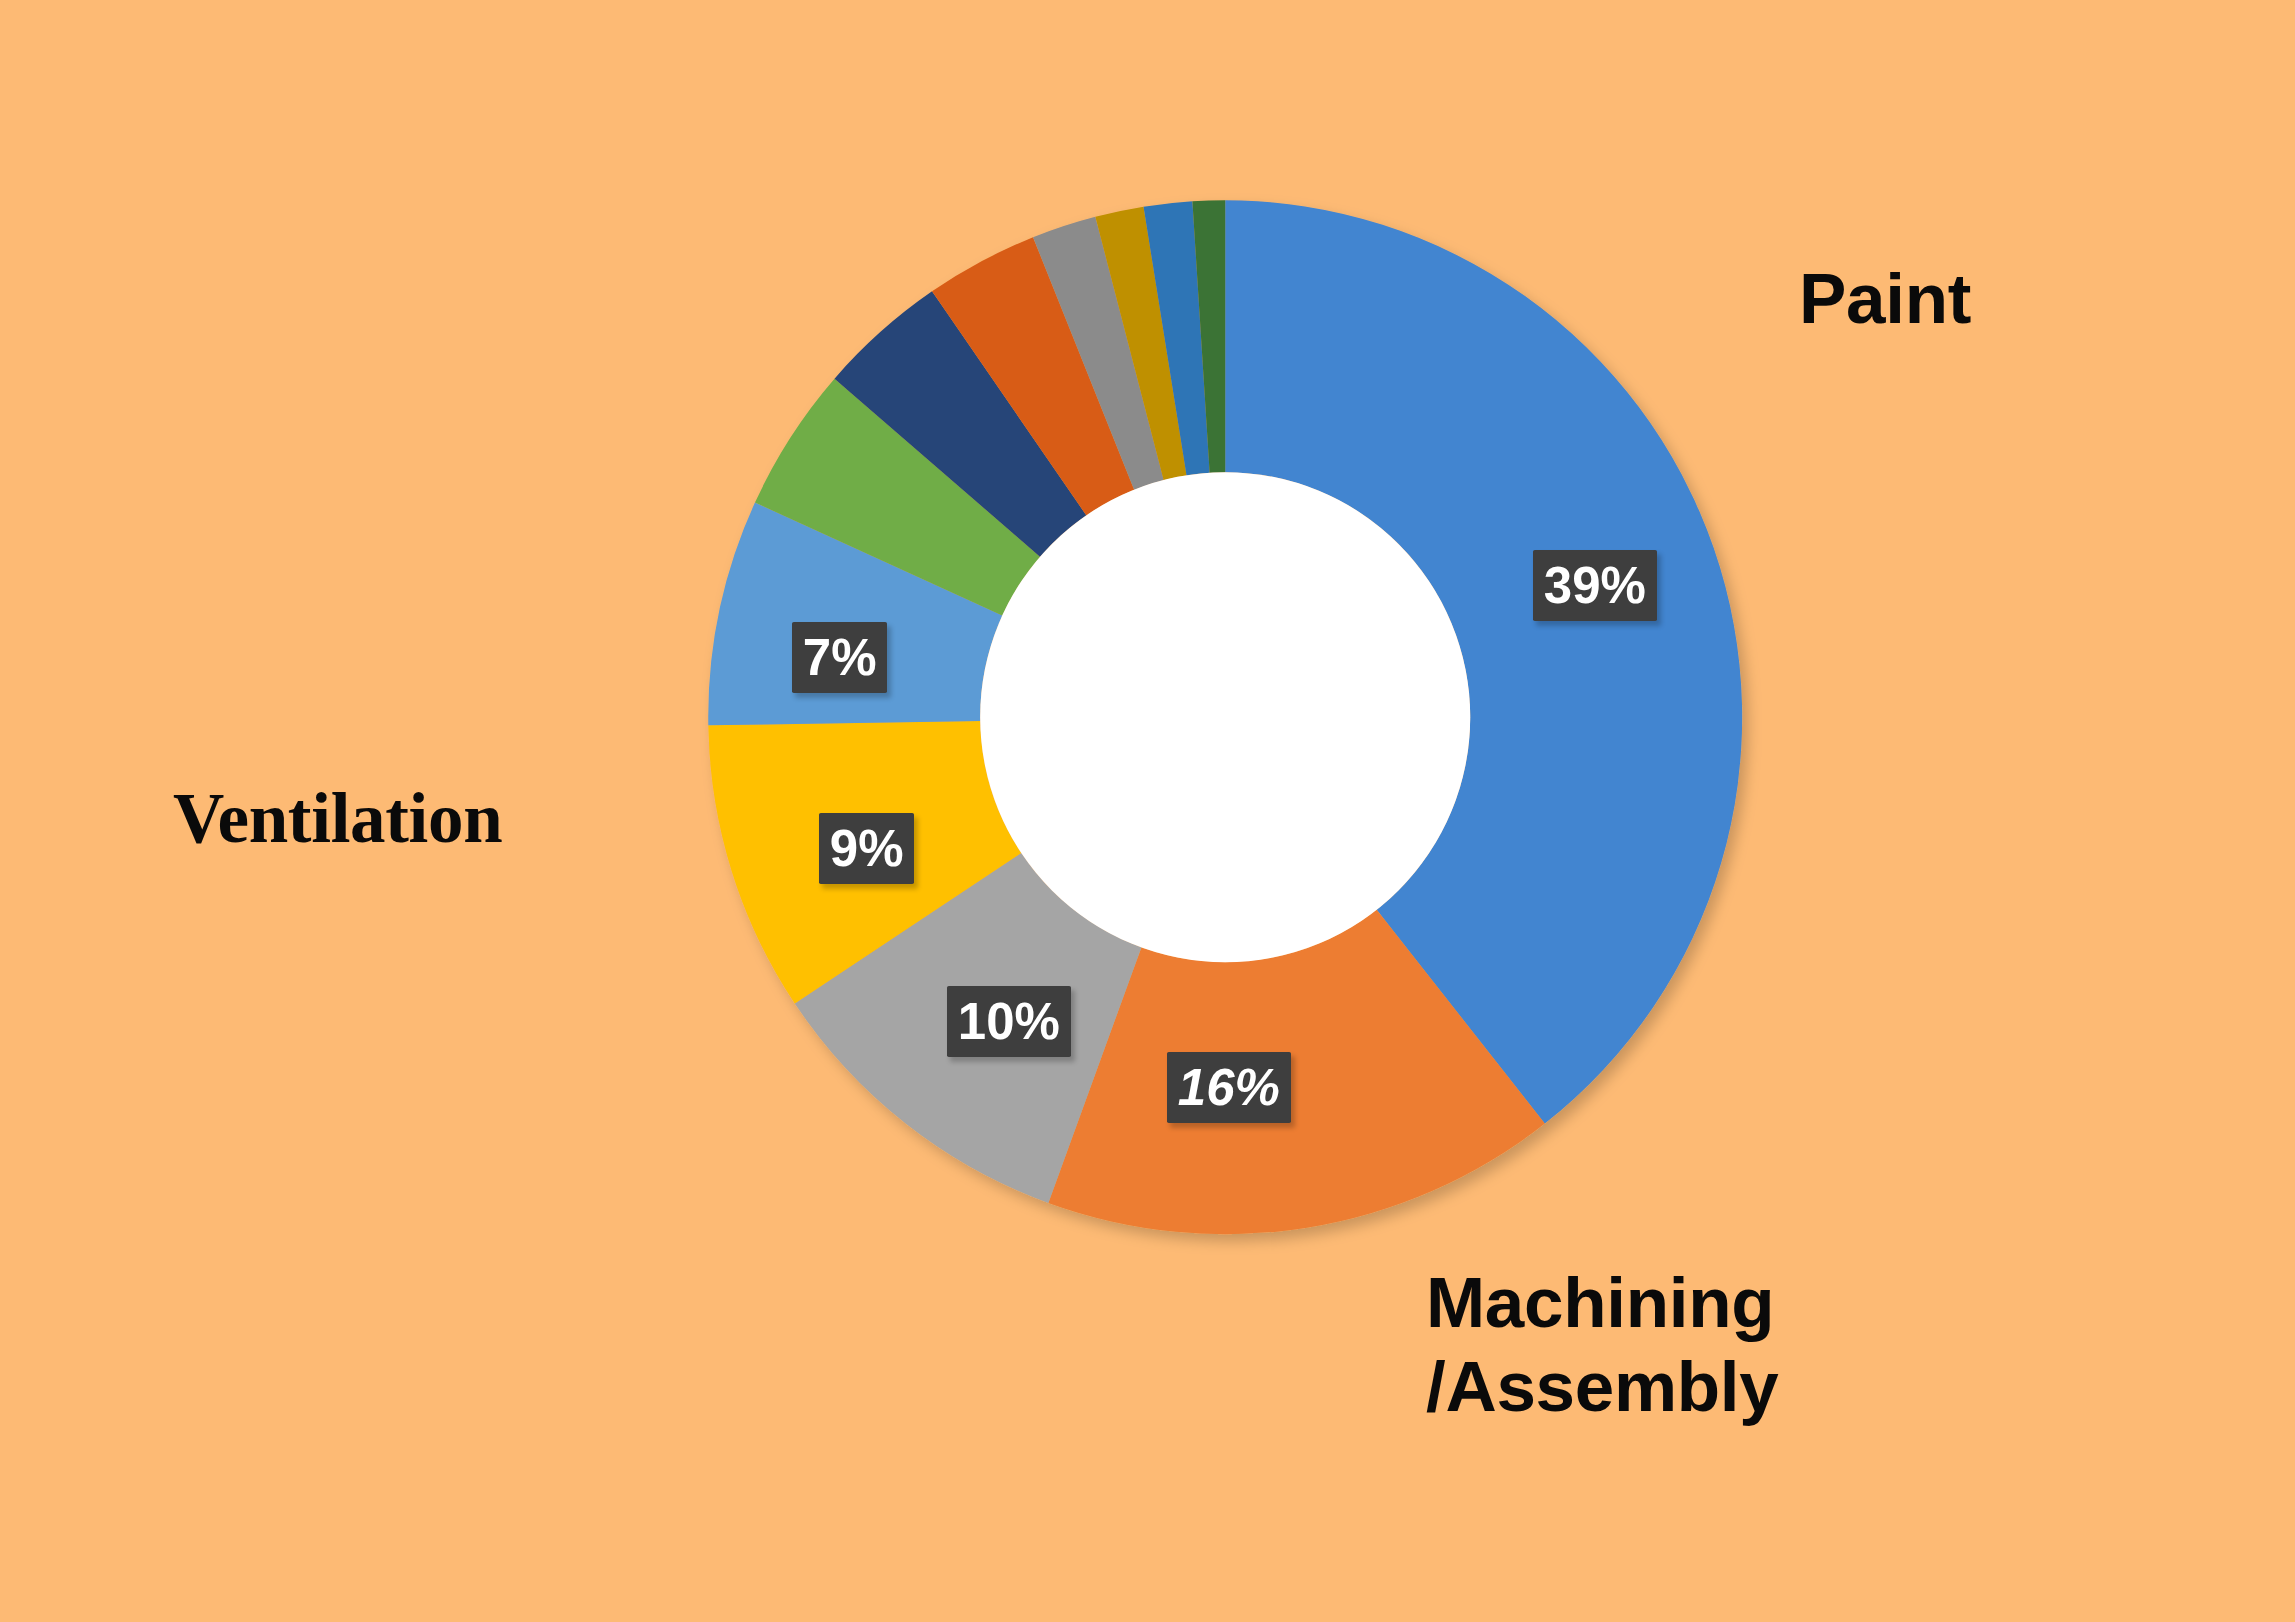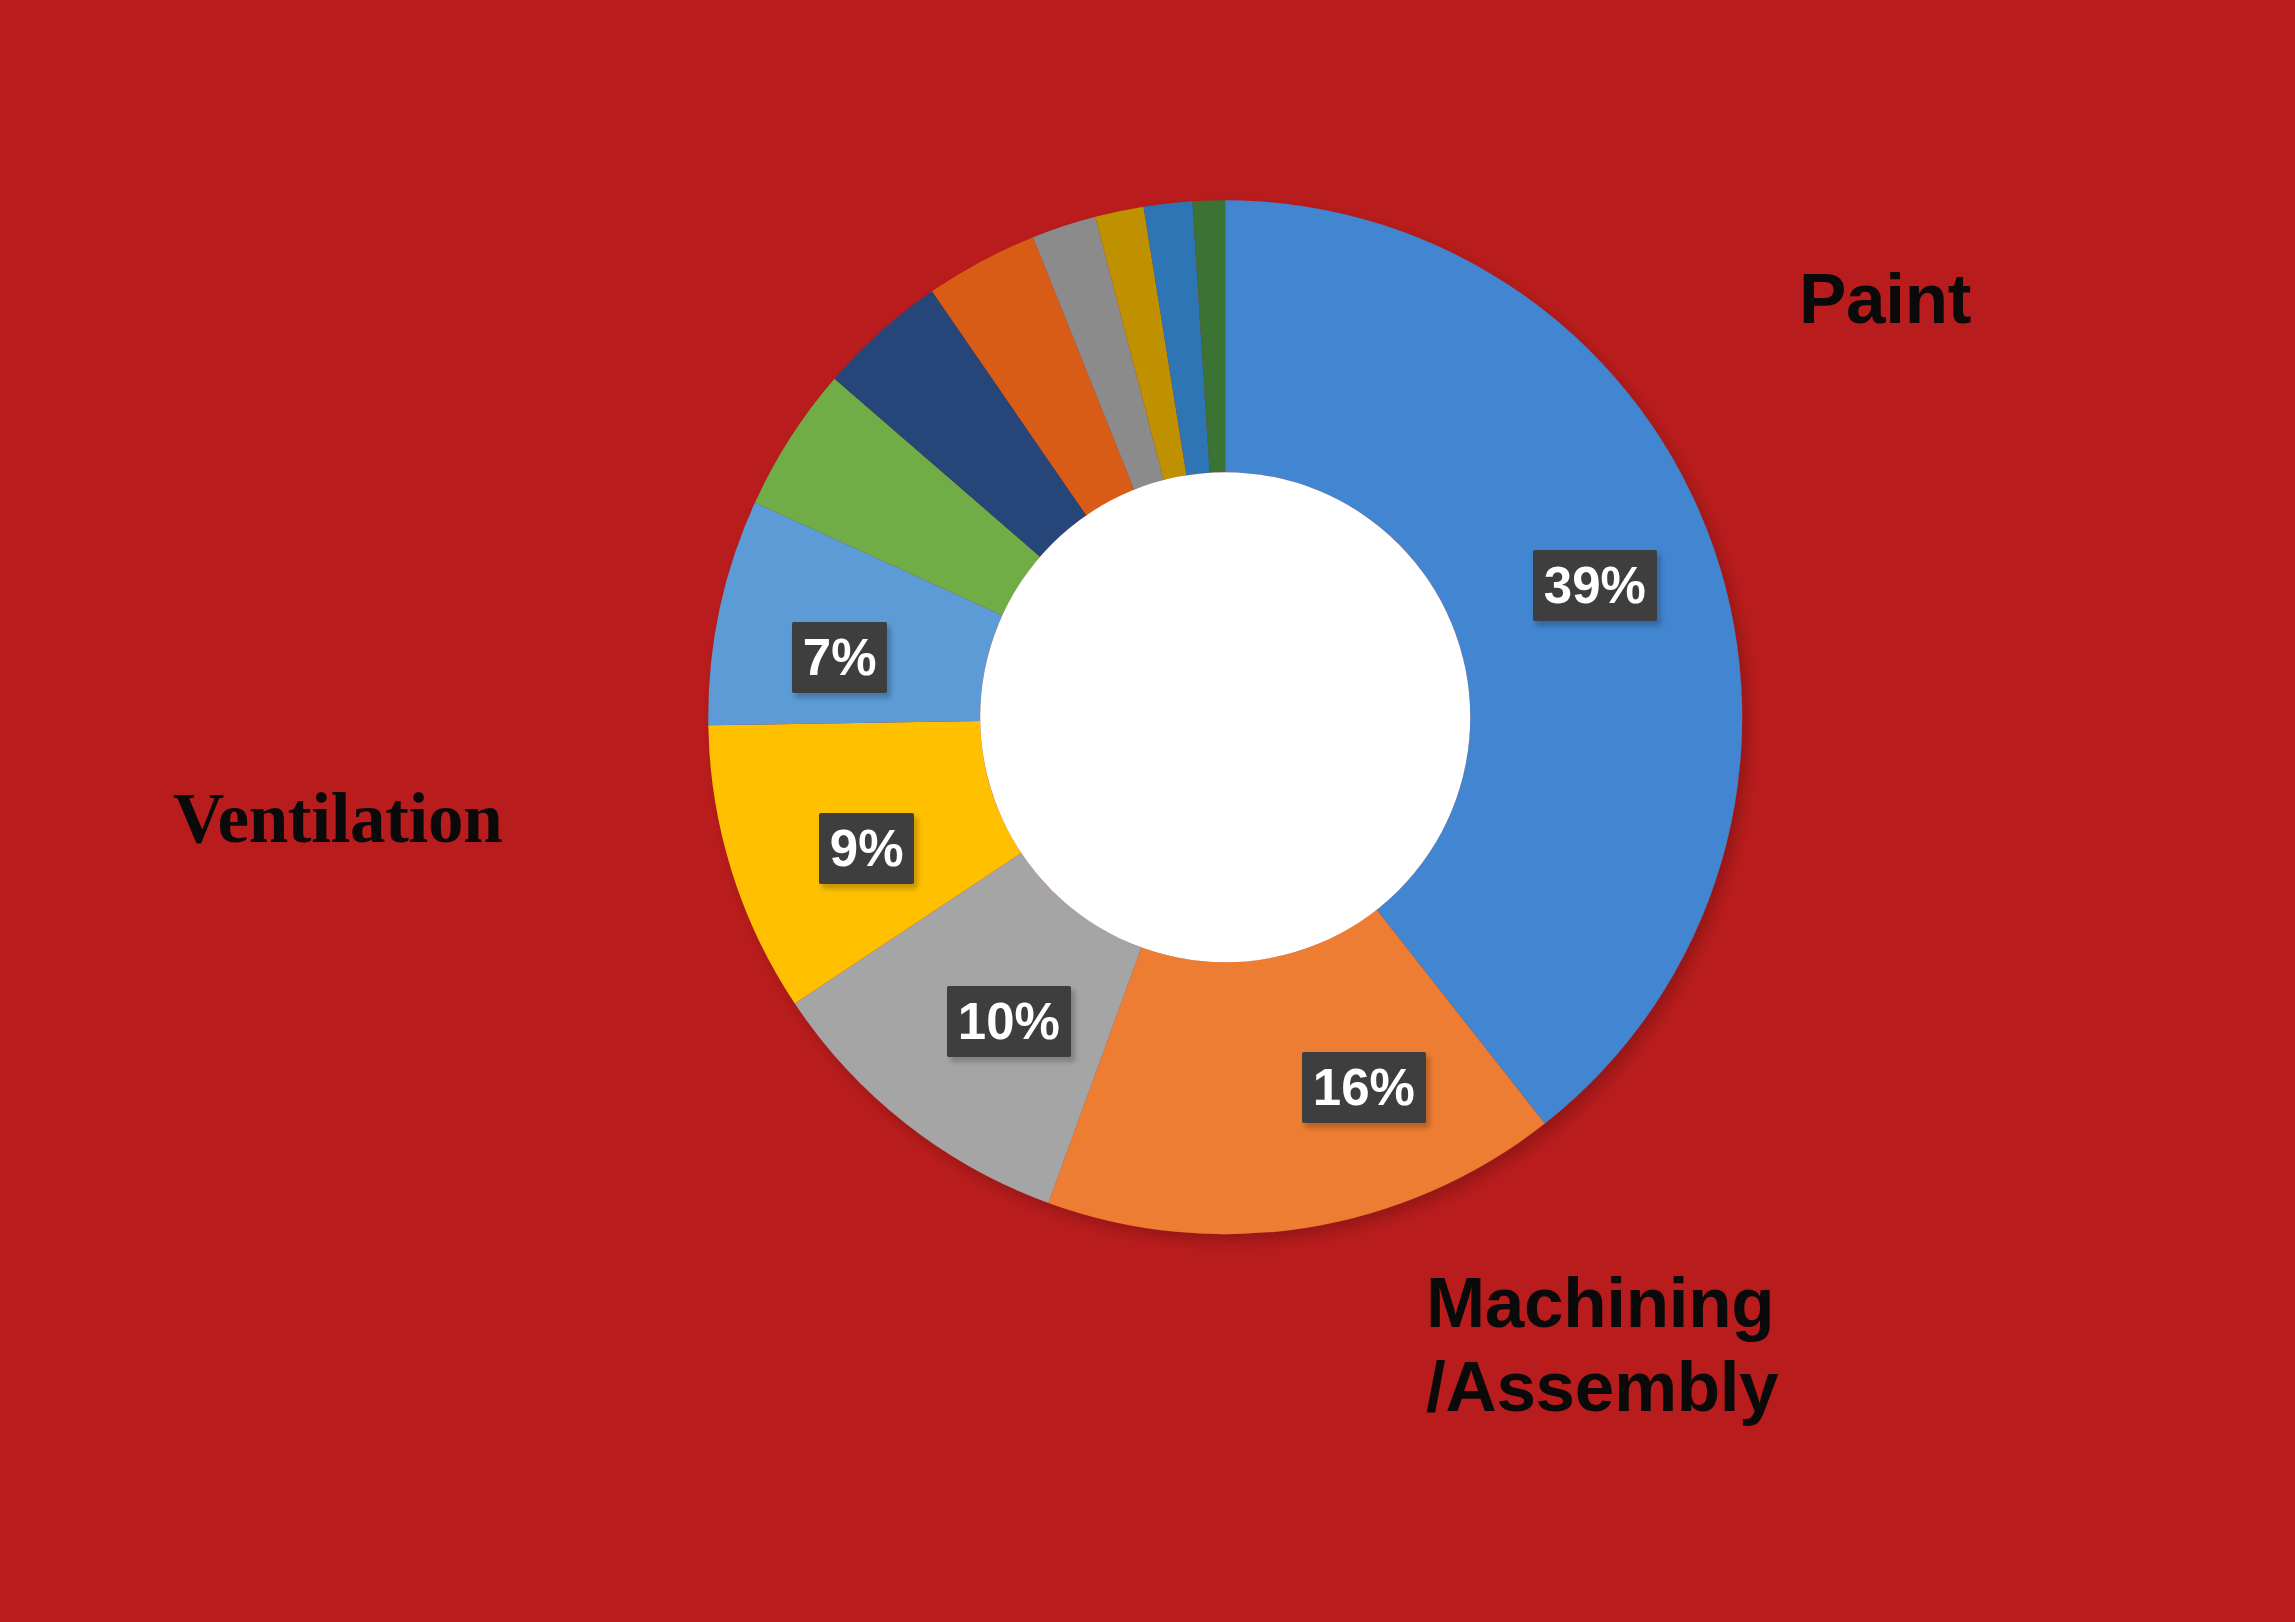--- a/index.html
+++ b/index.html
@@ -8,21 +8,21 @@
     padding: 0;
     background: #ffffff;
   }
   body {
     font-family: "Liberation Sans", sans-serif;
   }
   #page {
     position: relative;
     width: 2295px;
     height: 1622px;
-    background: #b91c1c;
+    background: #fdba74;
     overflow: hidden;
   }
   #chart-area {
     position: absolute;
     left: 0;
     top: 0;
     width: 2295px;
     height: 1622px;
   }
   svg.donut-svg {
@@ -57,21 +57,21 @@
     white-space: nowrap;
   }
   
   #label-paint            { left: 1799px; top: 257px;  }
   #label-compressed-air   { left: 60px;  top: 359px;  }
   #label-ventilation      { left: 173px;  top: 777px; font-family: Liberation Serif, serif; }
   #label-building-heating { left: 577px;  top: 1216px; }
   #label-machining        { left: 1426px; top: 1261px; }
 
   #badge-paint            { left: 1533px; top: 550px;  }
-  #badge-machining        { left: 1302px; top: 1052px; }
+  #badge-machining        { left: 1167px; top: 1052px; font-style: italic; }
   #badge-building-heating { left: 947px; top: 986px; }
   #badge-ventilation      { left: 819px; top: 813px; }
   #badge-compressed-air   { left: 792px; top: 622px; }
 </style>
 </head>
 <body>
 
 <div id="page">
 
   <div id="chart-area">

